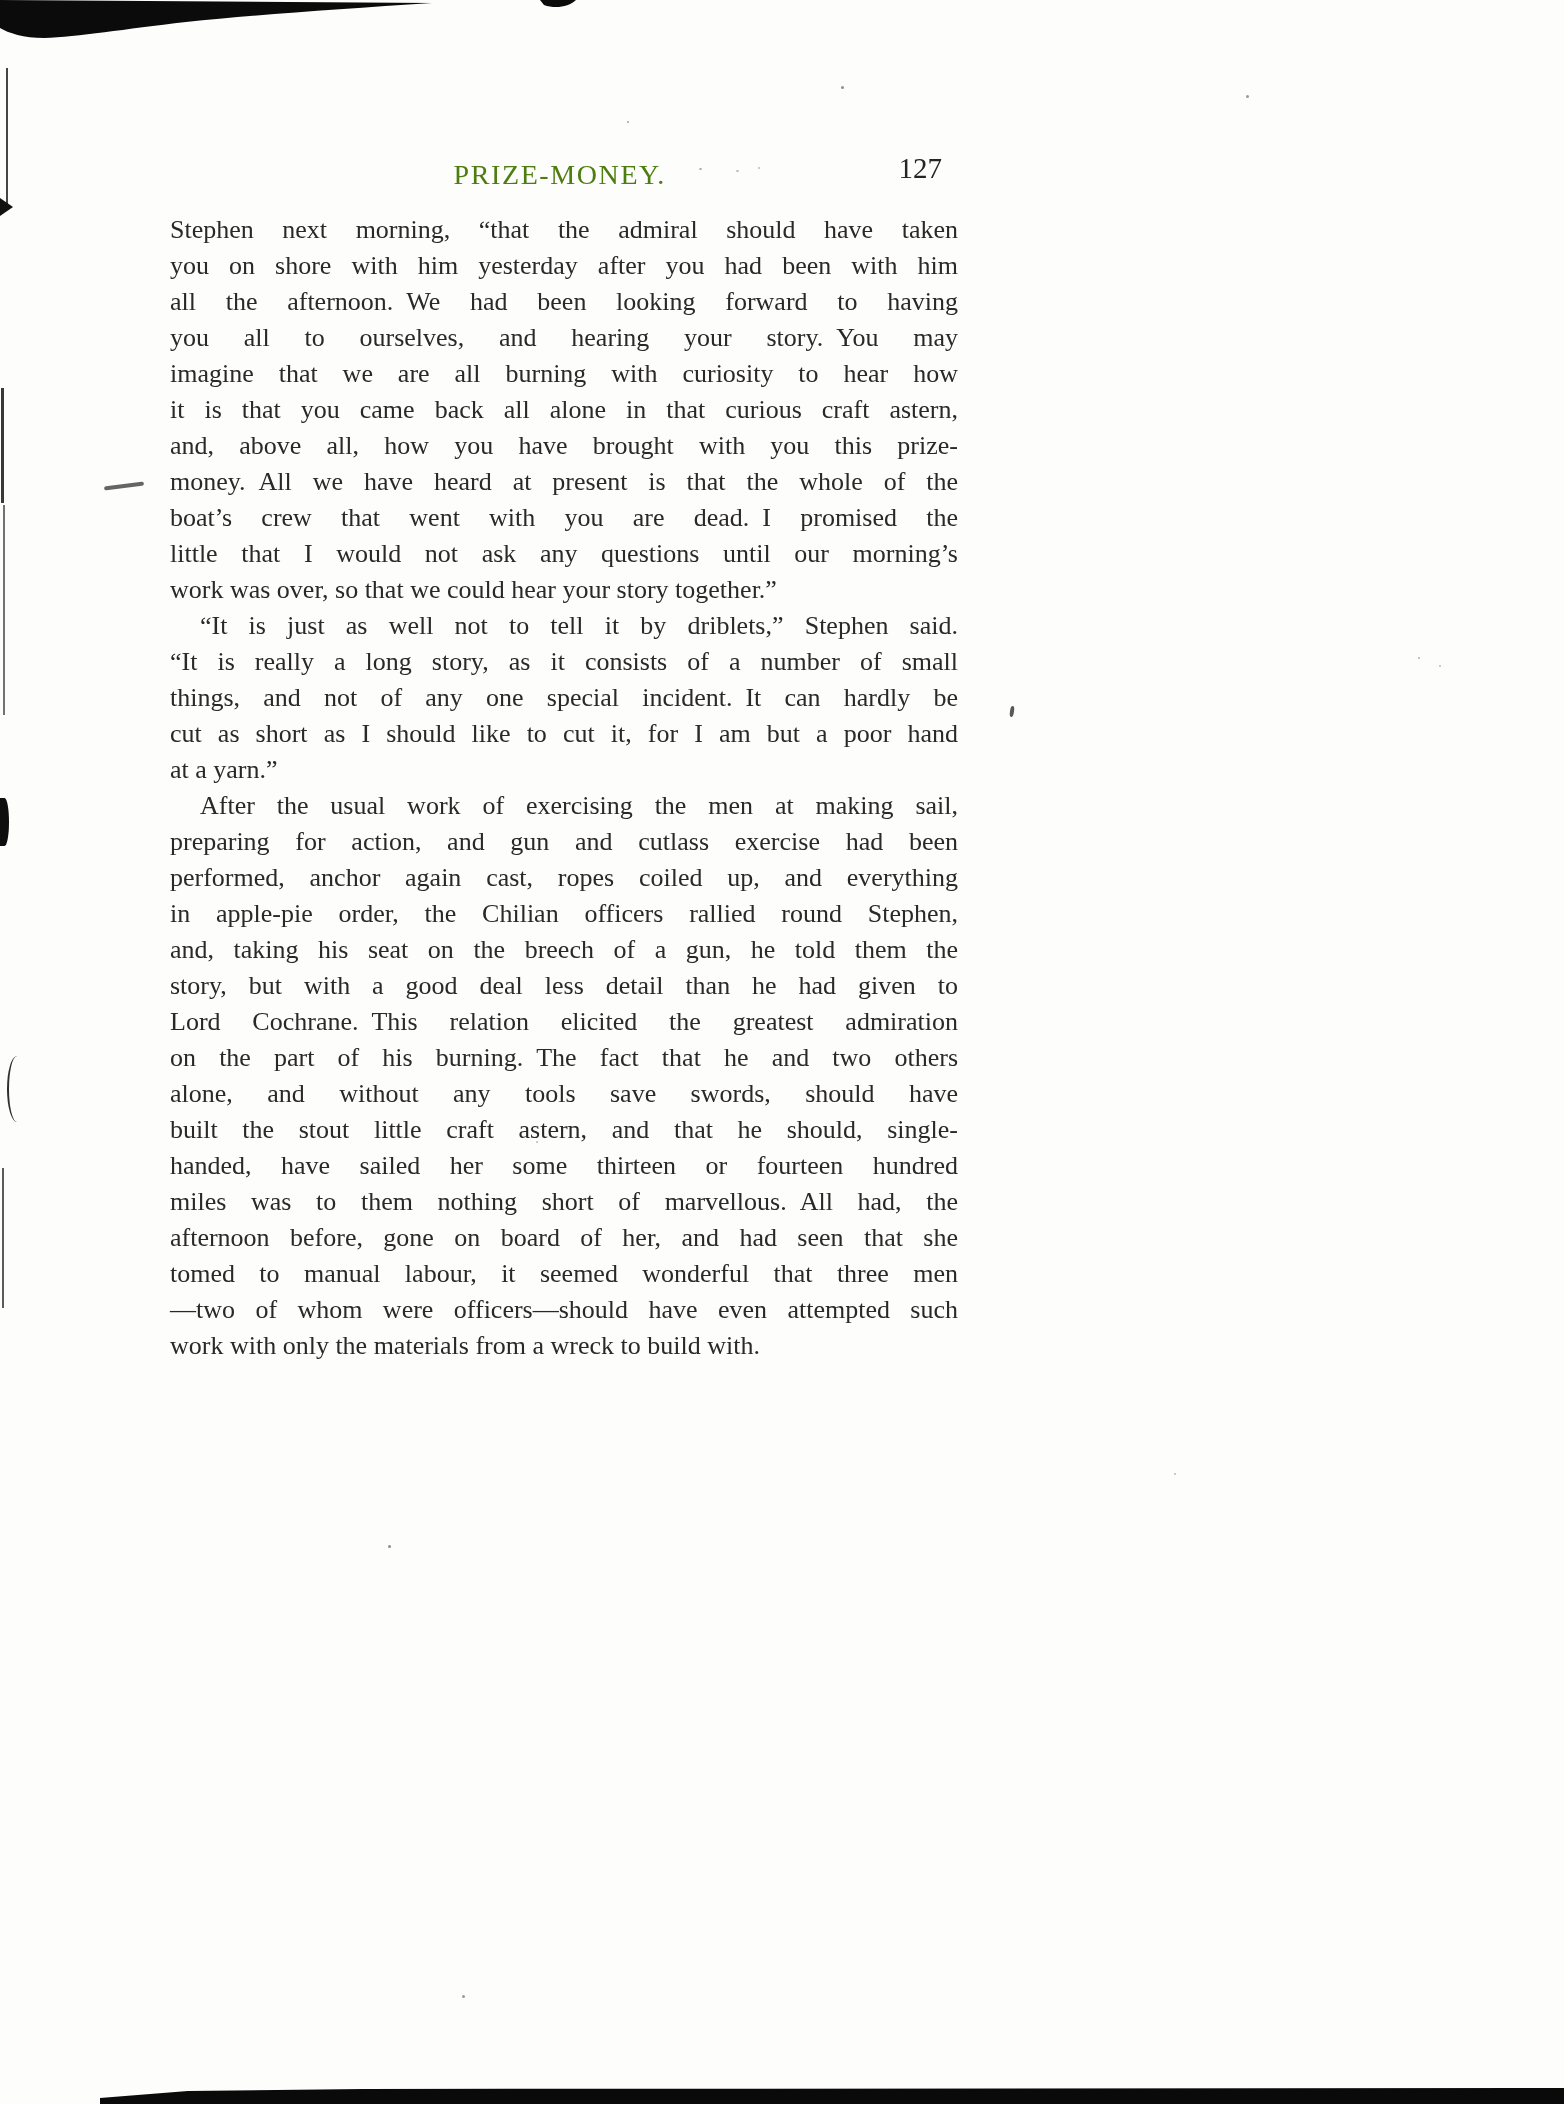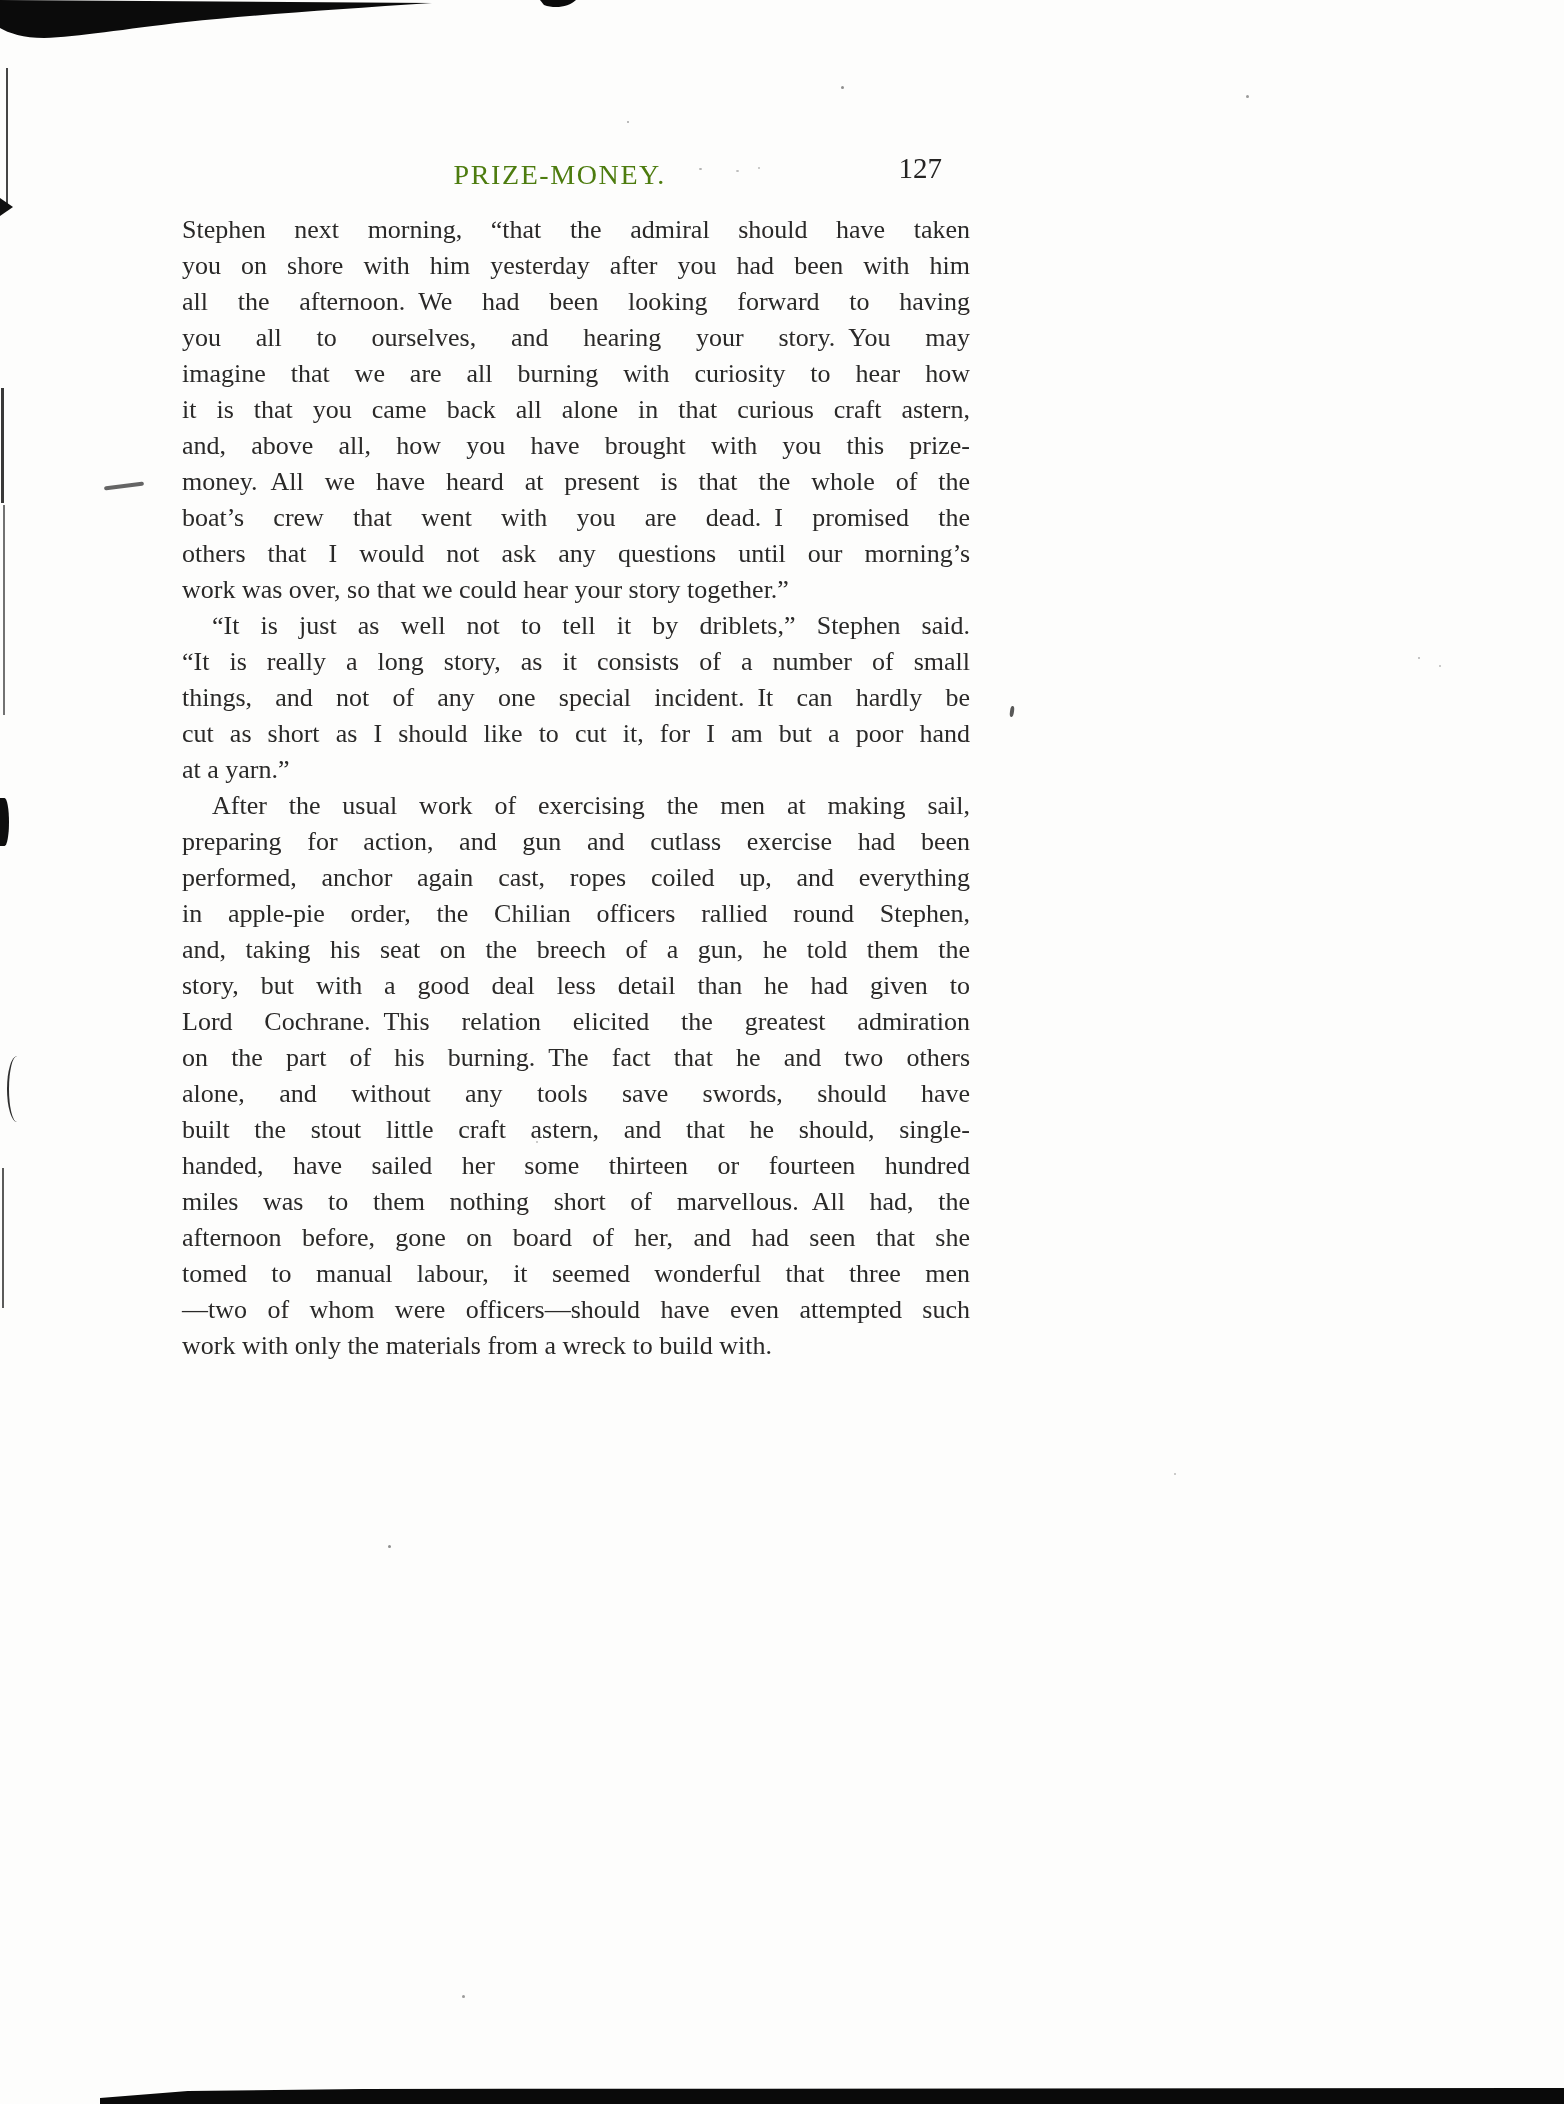--- a/index.html
+++ b/index.html
@@ -35,21 +35,21 @@
     position: absolute;
     right: 16px;
     top: 0;
     font-size: 29px;
     color: #262524;
   }
 
   
   .text-block {
     position: absolute;
-    left: 182px;
+    left: 170px;
     top: 212px;
     width: 788px;
     font-size: 26px;
     line-height: 36px;
     color: #2a2928;
   }
   .paragraph { margin: 0; }
   .line {
     text-align: justify;
     text-align-last: justify;
@@ -116,21 +116,21 @@
       <div class="paragraph">
         <div class="line">Stephen next morning, “that the admiral should have taken</div>
         <div class="line">you on shore with him yesterday after you had been with him</div>
         <div class="line">all the afternoon. We had been looking forward to having</div>
         <div class="line">you all to ourselves, and hearing your story. You may</div>
         <div class="line">imagine that we are all burning with curiosity to hear how</div>
         <div class="line">it is that you came back all alone in that curious craft astern,</div>
         <div class="line">and, above all, how you have brought with you this prize-</div>
         <div class="line">money. All we have heard at present is that the whole of the</div>
         <div class="line">boat’s crew that went with you are dead. I promised the</div>
-        <div class="line">others that I would not ask any questions until our morning’s</div>
+        <div class="line">little that I would not ask any questions until our morning’s</div>
         <div class="line last">work was over, so that we could hear your story together.”</div>
       </div>
       <div class="paragraph">
         <div class="line indent">“It is just as well not to tell it by driblets,” Stephen said.</div>
         <div class="line">“It is really a long story, as it consists of a number of small</div>
         <div class="line">things, and not of any one special incident. It can hardly be</div>
         <div class="line">cut as short as I should like to cut it, for I am but a poor hand</div>
         <div class="line last">at a yarn.”</div>
       </div>
       <div class="paragraph">

